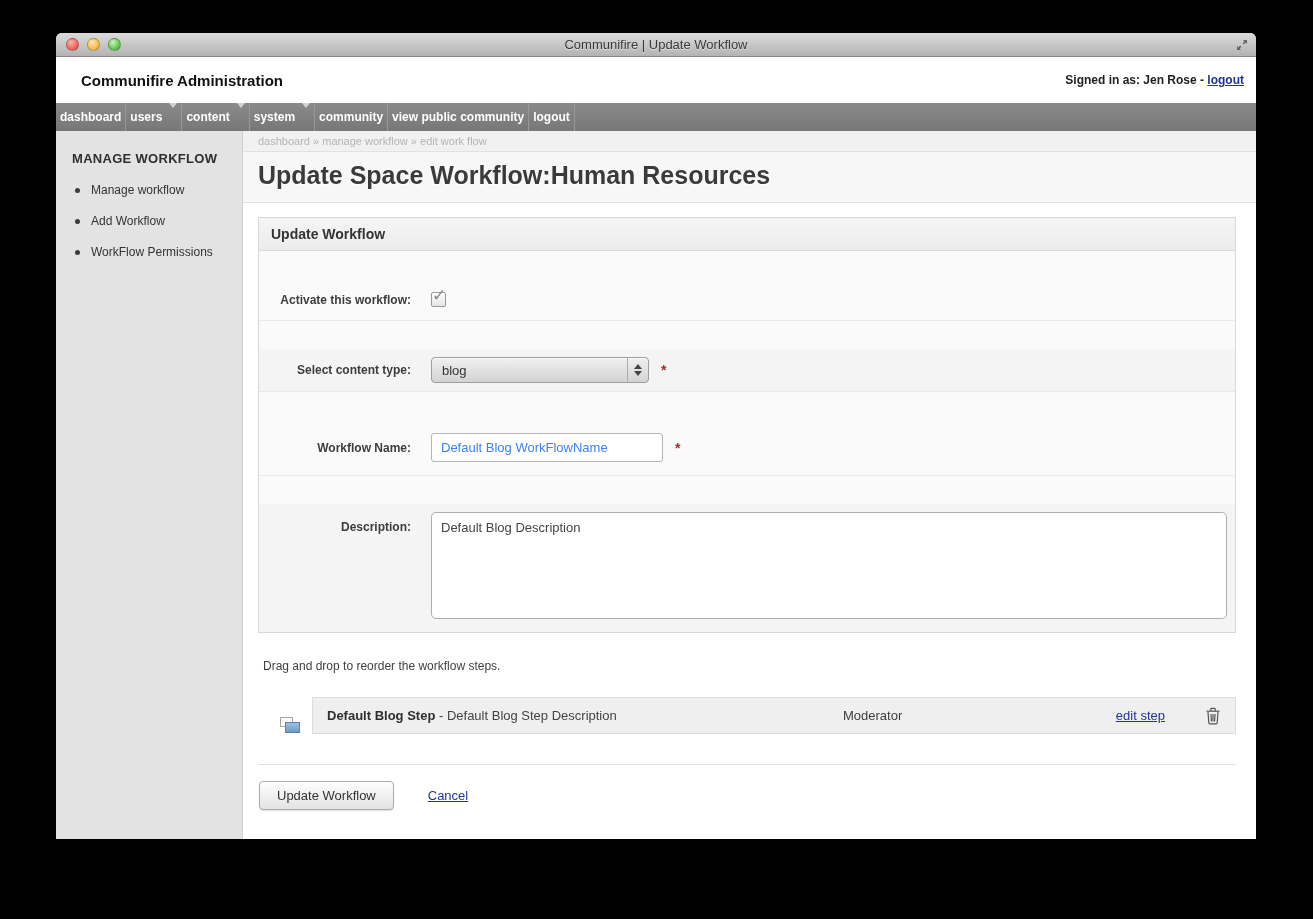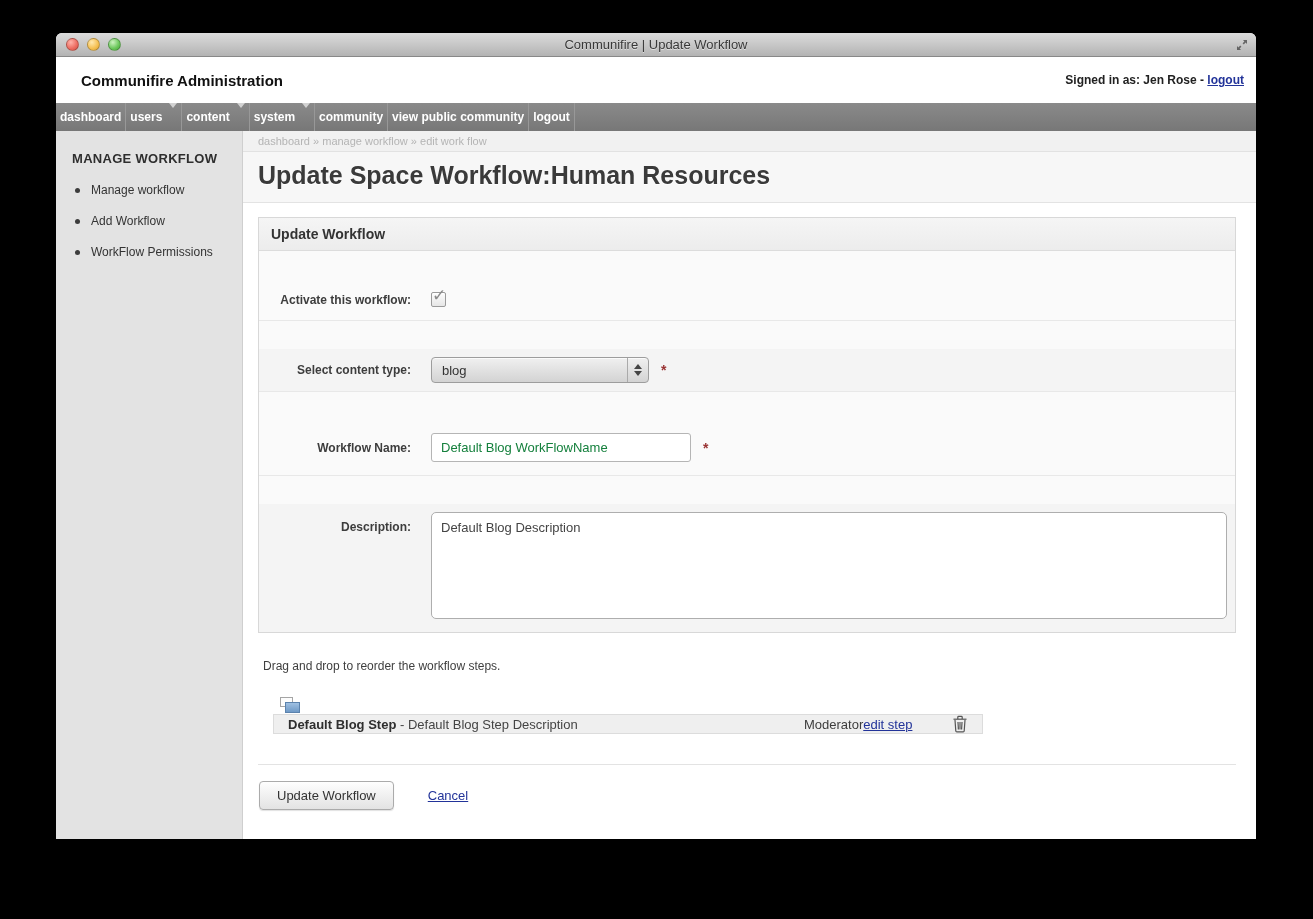--- a/index.html
+++ b/index.html
@@ -119,36 +119,36 @@
     box-shadow: inset 0 1px 0 rgba(255,255,255,0.7);
   }
   .mac-select-value { flex: 1; font-size: 13px; color: #333; padding: 0 10px; display: flex; align-items: center; }
   .mac-select-stepper {
     width: 21px; flex: none; border-left: 1px solid #aaa;
     display: flex; flex-direction: column; align-items: center; justify-content: center; gap: 2px;
   }
   .tri-up { width: 0; height: 0; border-left: 4px solid transparent; border-right: 4px solid transparent; border-bottom: 5px solid #444; }
   .tri-down { width: 0; height: 0; border-left: 4px solid transparent; border-right: 4px solid transparent; border-top: 5px solid #444; }
   .text-input {
-    width: 260px; height: 29px; border: 1px solid #b5b5b5; border-radius: 3px;
-    padding: 0 9px; font-size: 13px; color: #15803d; background: #fff;
+    width: 232px; height: 29px; border: 1px solid #b5b5b5; border-radius: 3px;
+    padding: 0 9px; font-size: 13px; color: #3b82f6; background: #fff;
     font-family: "Liberation Sans", sans-serif;
   }
   .textarea {
     width: 796px; height: 107px; border: 1px solid #aeaeae; border-radius: 5px;
     padding: 7px 9px; font-size: 13px; color: #444; background: #fff;
     font-family: "Liberation Sans", sans-serif; resize: none;
   }
   
   .steps-section { margin-top: 26px; padding-left: 5px; }
   .steps-header { display: flex; align-items: center; }
   .steps-label { font-size: 13px; font-weight: bold; color: #222; }
   .steps-add-link { font-size: 13px; margin-left: 12px; }
   .steps-hint { font-size: 12px; color: #3f3f3f; margin-top: 0; }
-  .step-line { display: flex; align-items: flex-start; margin-top: 24px; flex-direction: column; }
+  .step-line { display: flex; align-items: flex-end; margin-top: 24px; }
   .drag-icon { width: 22px; height: 17px; position: relative; flex: none; margin-left: 17px; cursor: grab; }
   .drag-back { position: absolute; left: 0; top: 0; width: 13px; height: 10px; background: #fdfdfd; border: 1px solid #a5a5a5; }
   .drag-front { position: absolute; left: 5px; top: 5px; width: 15px; height: 11px; background: linear-gradient(#9fc0e2, #6e99c6); border: 1px solid #5b82ad; }
   .step-row {
     flex: 1; margin-left: 10px; height: 37px;
     background: #efefef; border: 1px solid #dcdcdc;
     display: flex; align-items: center; padding: 0 14px;
     cursor: grab;
   }
   .step-title { width: 516px; flex: none; font-size: 13px; color: #444; white-space: nowrap; overflow: hidden; }

